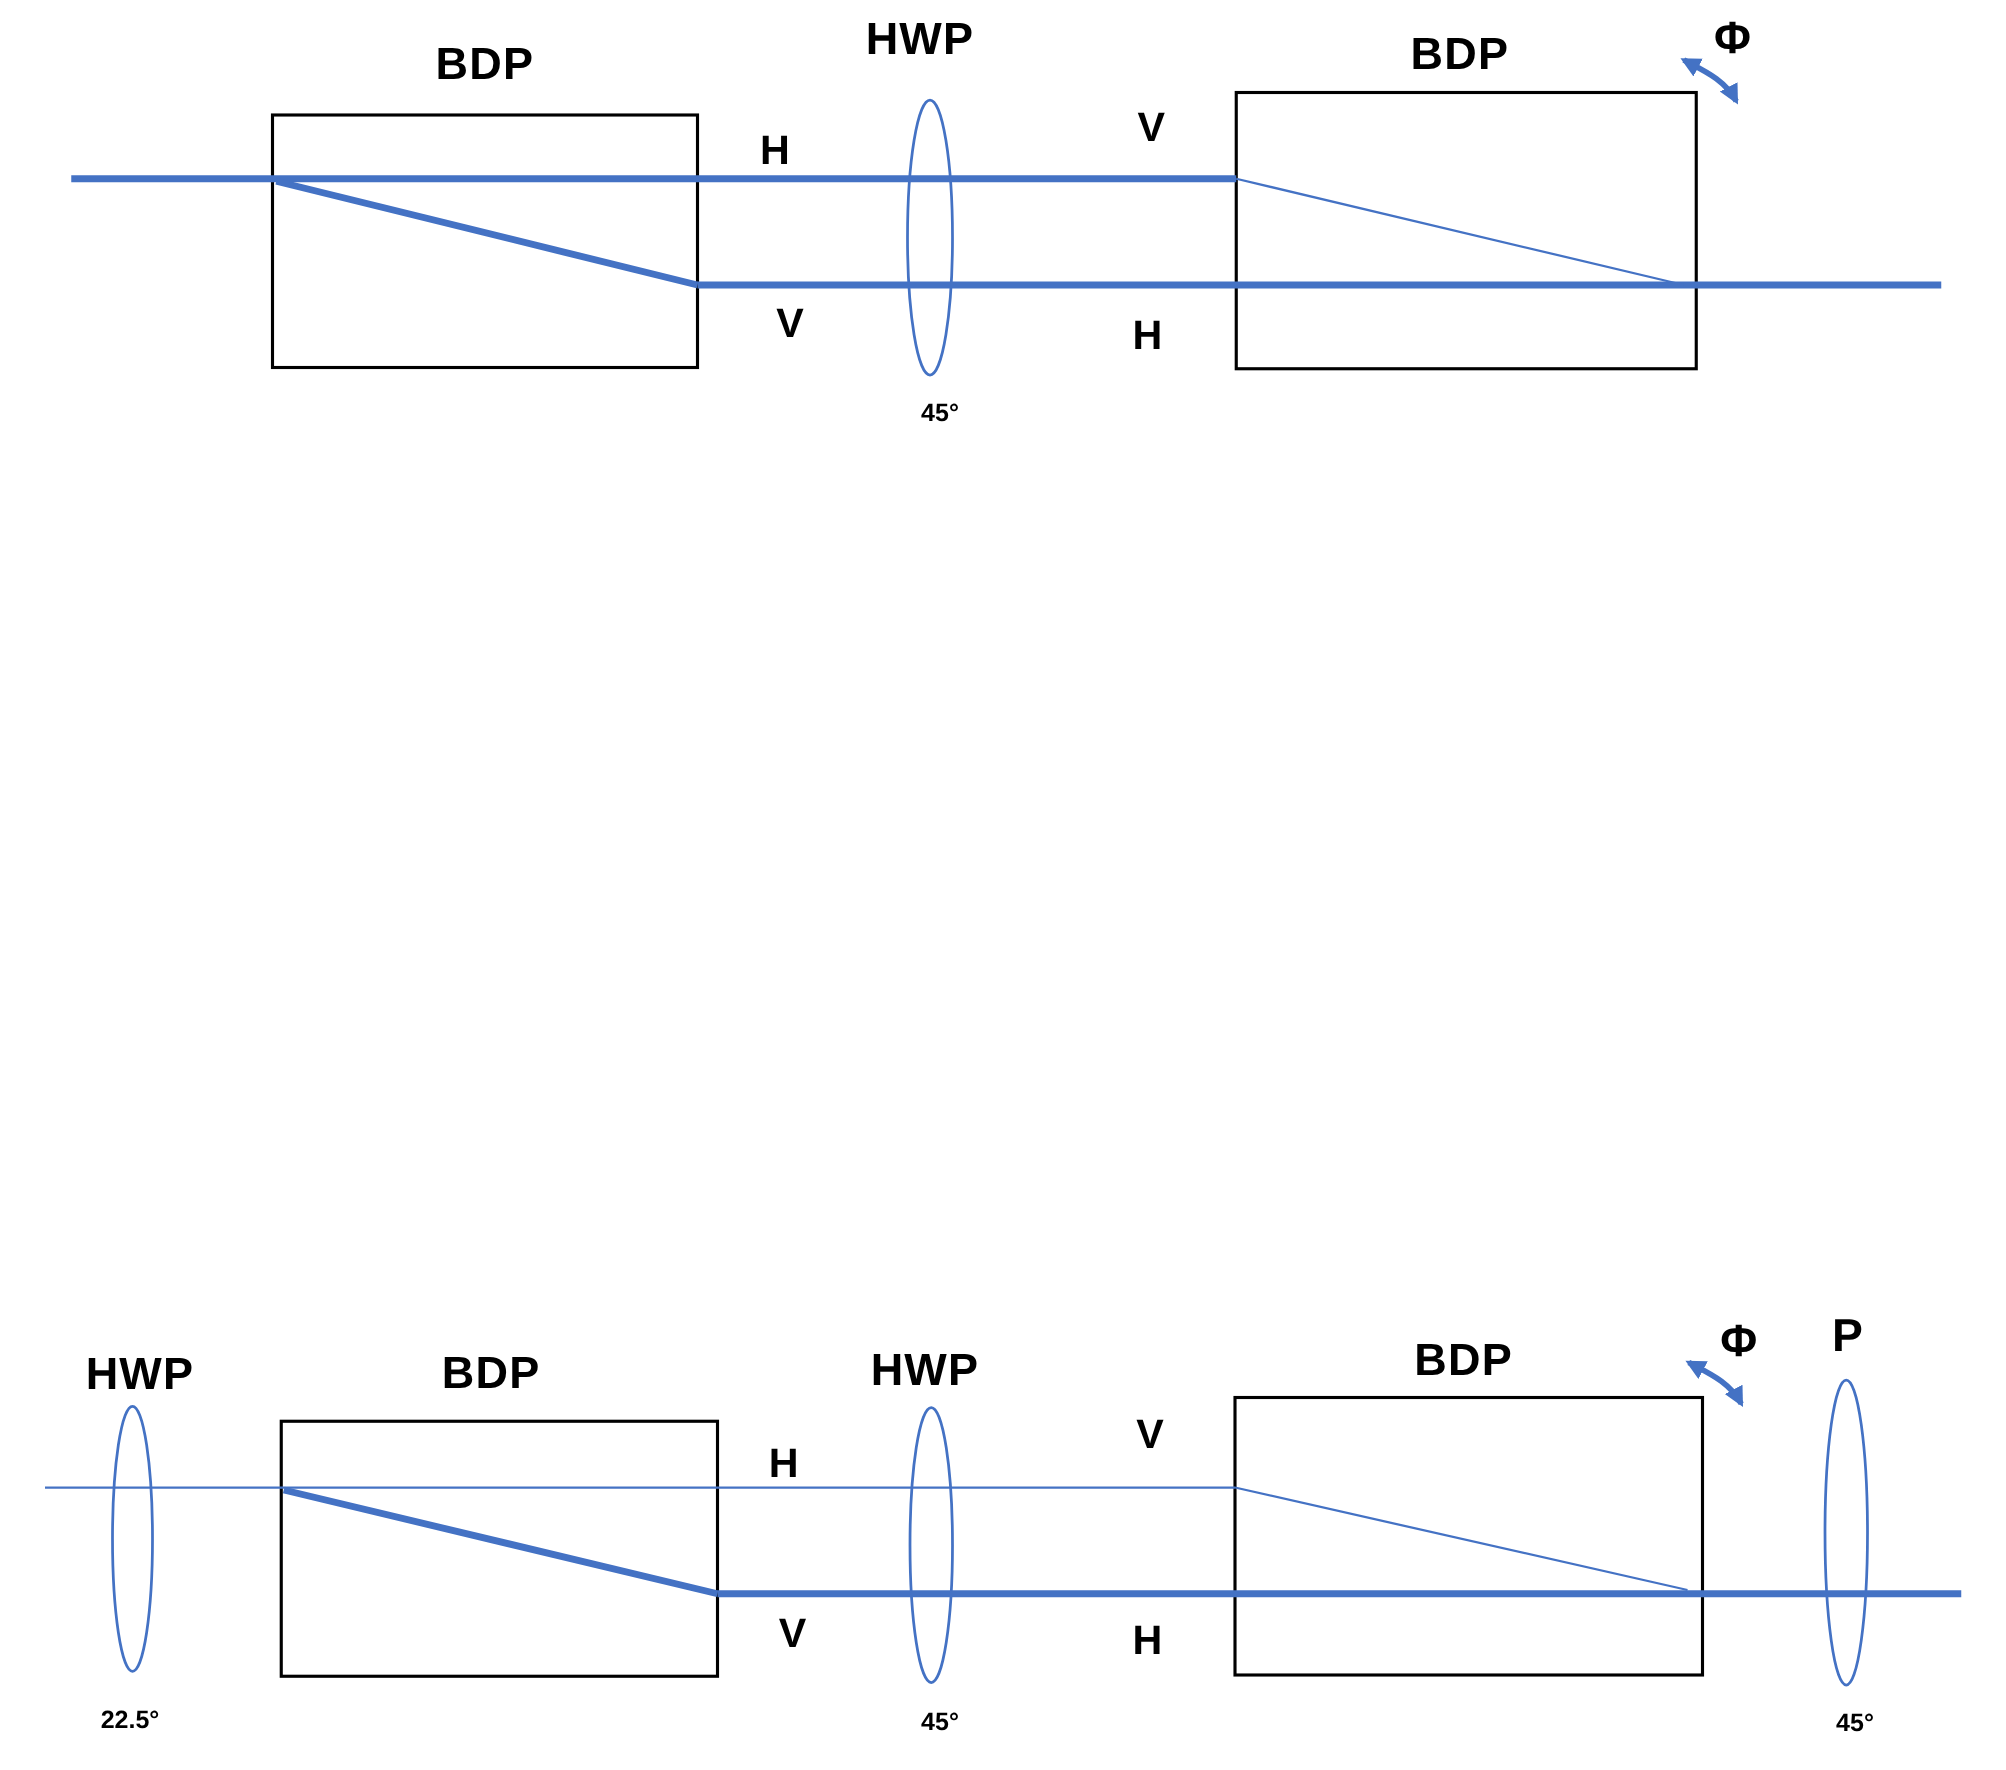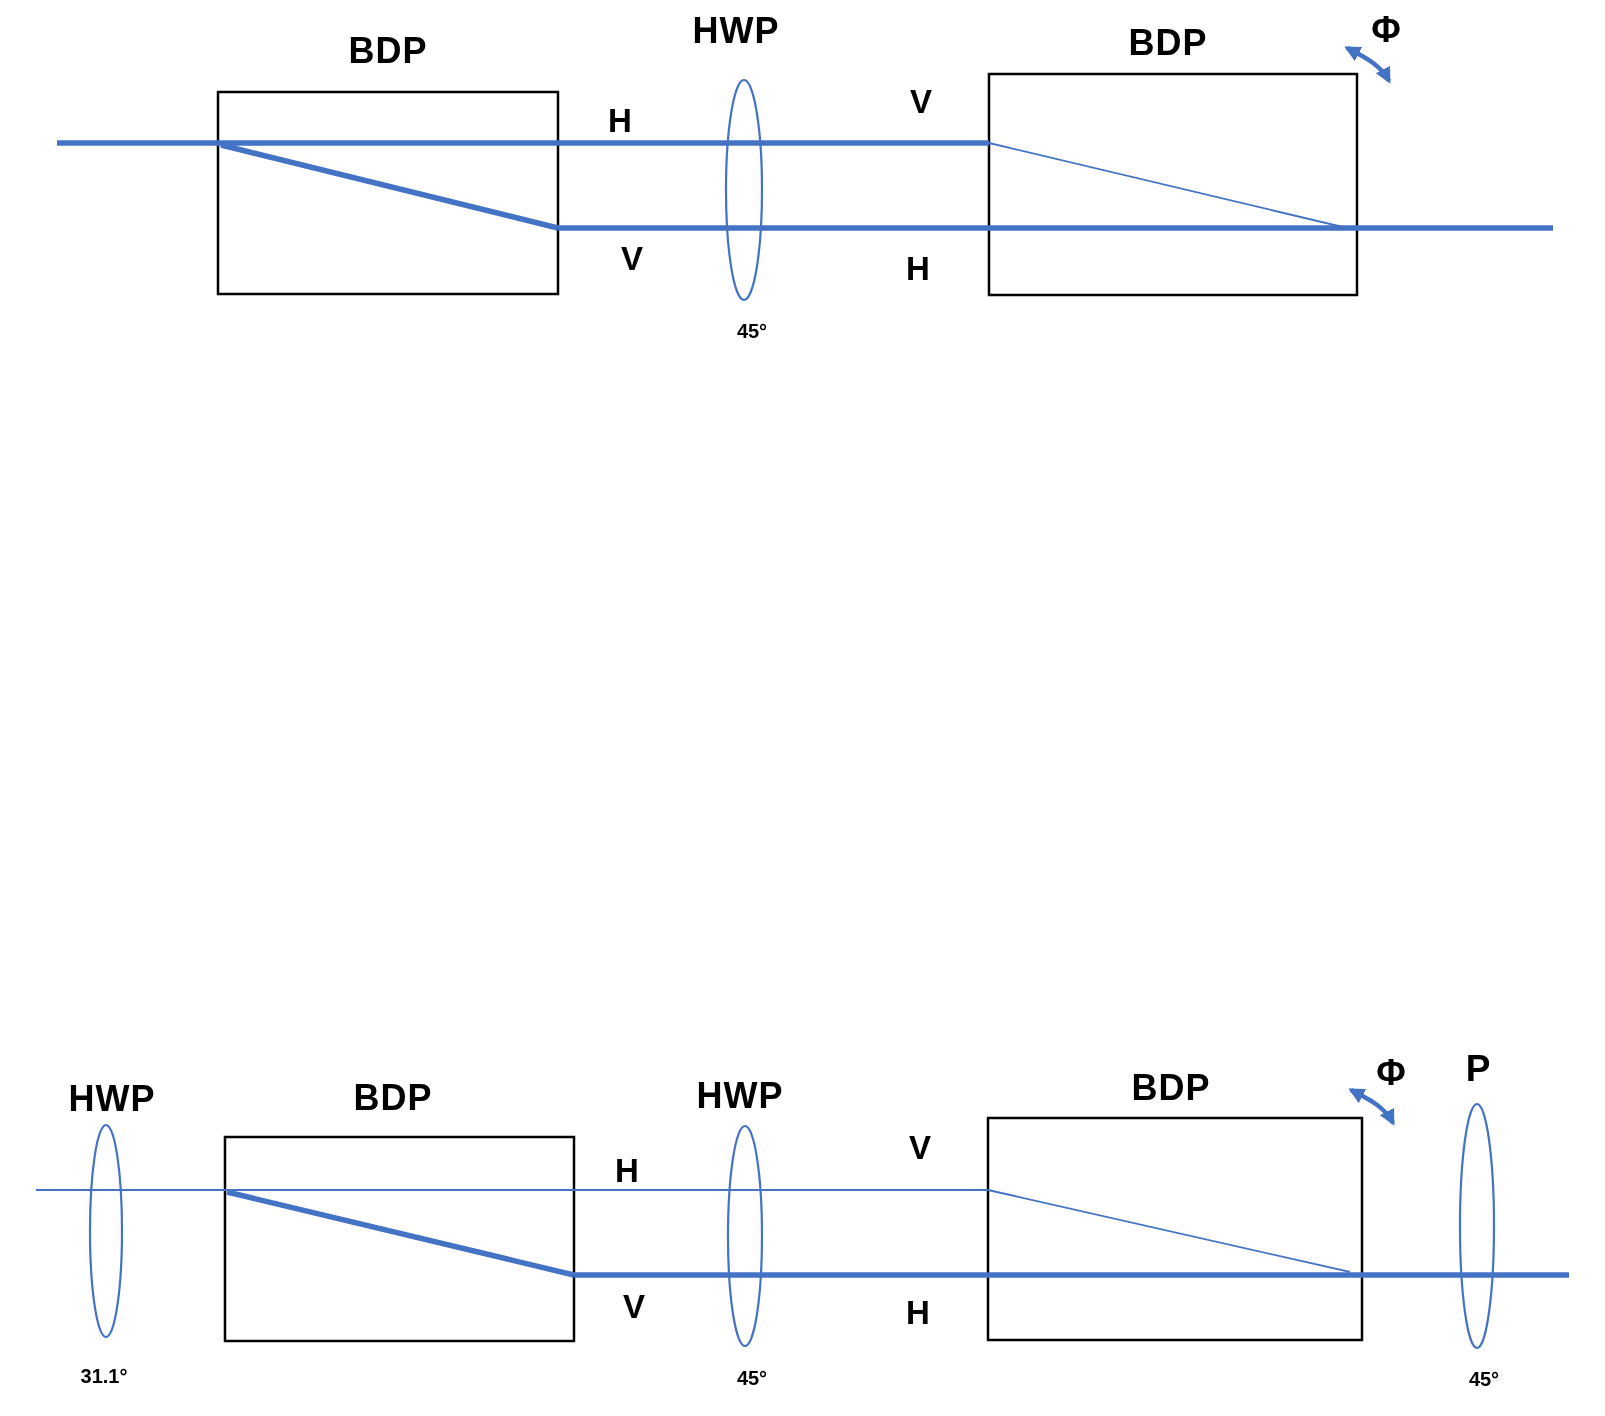--- a/index.html
+++ b/index.html
@@ -71,21 +71,21 @@
   <div class="lbl comp" style="left:736px;top:31px">HWP</div>
   <div class="lbl pol" style="left:620px;top:120px">H</div>
   <div class="lbl pol" style="left:632px;top:258px">V</div>
   <div class="lbl ang" style="left:752px;top:331px">45°</div>
   <div class="lbl pol" style="left:921px;top:101px">V</div>
   <div class="lbl pol" style="left:918px;top:268px">H</div>
   <div class="lbl comp" style="left:1168px;top:43px">BDP</div>
   <div class="lbl phi" style="left:1386px;top:30px">Φ</div>
 
   <div class="lbl comp" style="left:112px;top:1099px">HWP</div>
-  <div class="lbl ang" style="left:104px;top:1376px">31.1°</div>
+  <div class="lbl ang" style="left:104px;top:1376px">22.5°</div>
   <div class="lbl comp" style="left:393px;top:1098px">BDP</div>
   <div class="lbl pol" style="left:627px;top:1170px">H</div>
   <div class="lbl pol" style="left:634px;top:1306px">V</div>
   <div class="lbl comp" style="left:740px;top:1096px">HWP</div>
   <div class="lbl ang" style="left:752px;top:1378px">45°</div>
   <div class="lbl pol" style="left:920px;top:1147px">V</div>
   <div class="lbl pol" style="left:918px;top:1312px">H</div>
   <div class="lbl comp" style="left:1171px;top:1088px">BDP</div>
   <div class="lbl phi" style="left:1391px;top:1073px">Φ</div>
   <div class="lbl plabel" style="left:1478px;top:1068px">P</div>

